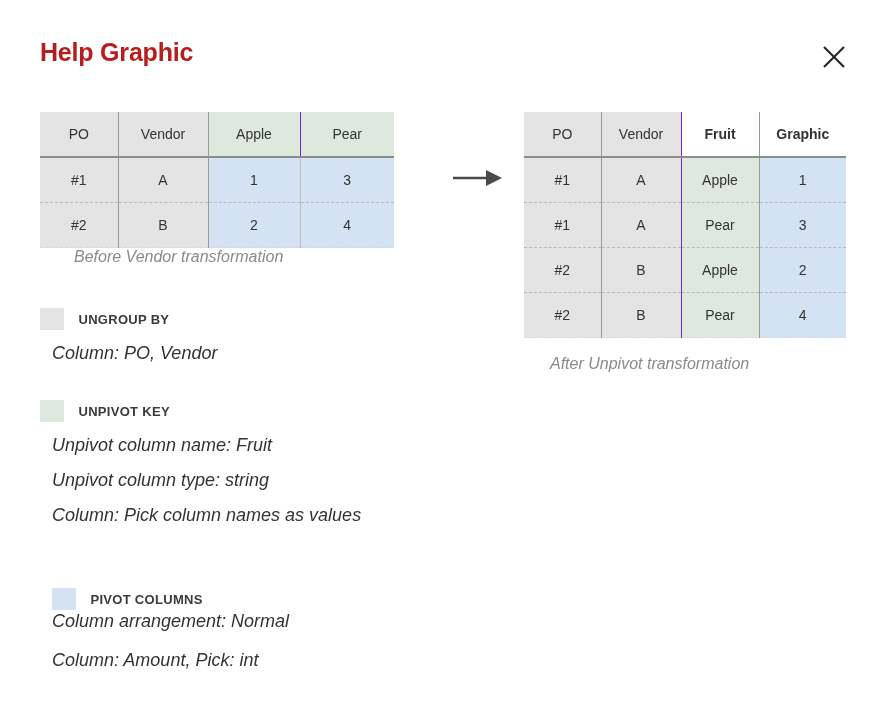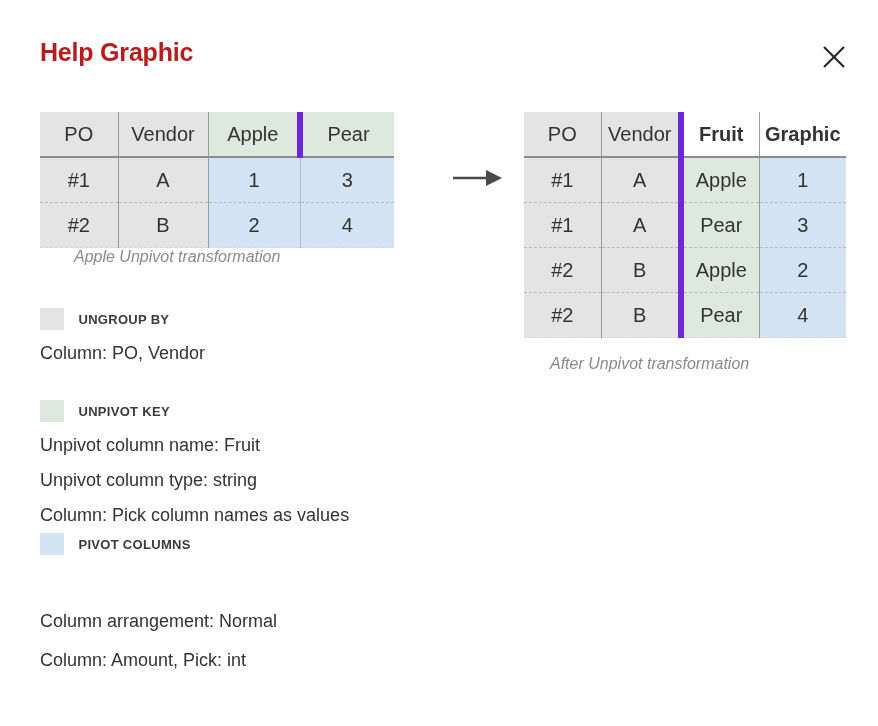--- a/index.html
+++ b/index.html
@@ -36,21 +36,21 @@
     background: none;
     border: none;
     padding: 0;
   }
   #close-button svg { display: block; }
 
   
   .data-table {
     position: absolute;
     border-collapse: collapse;
-    font-size: 20px;
+    font-size: 14px;
     color: #333333;
     table-layout: fixed;
   }
   .data-table td {
     text-align: center;
     vertical-align: middle;
     padding: 0;
     font-weight: normal;
   }
 
@@ -70,21 +70,21 @@
   }
   .data-table tr.body-row.last td {
     border-bottom: 1px dashed #d8d8d8;
   }
   .b-grey  { background: #e4e4e4; }
   .b-green { background: #dde9dd; }
   .b-blue  { background: #d3e3f3; }
 
   
   .sep-solid   { border-left: 1px solid #9a9a9a; }
-  .sep-thin    { border-left: 6px solid #6d28d9; }
+  .sep-thin    { border-left: 1px solid #6d28d9; }
   .sep-white   { border-left: 1px solid #bcbcbc; }
 
   
   .table-caption {
     position: absolute;
     font-family: "Liberation Sans", sans-serif;
     font-style: italic;
     font-size: 16px;
     color: #8a8a8a;
     white-space: nowrap;
@@ -114,24 +114,25 @@
     display: inline-block;
     vertical-align: middle;
     margin-left: 10px;
     font-size: 13px;
     font-weight: bold;
     letter-spacing: 0.3px;
     color: #3a3a3a;
   }
   .detail-line {
     position: absolute;
-    left: 40px;
+    left: 52px;
     font-size: 18px;
     color: #333333;
     white-space: nowrap;
+    font-style: italic;
   }
 </style>
 </head>
 <body>
 
 <div id="page-title">Help Graphic</div>
 
 <button id="close-button" aria-label="Close">
   <span>
     <svg width="36" height="36" viewBox="0 0 36 36">
@@ -163,21 +164,21 @@
     </tr>
     <tr class="body-row last">
       <td class="b-grey">#2</td>
       <td class="b-grey sep-solid">B</td>
       <td class="b-blue sep-solid">2</td>
       <td class="b-blue sep-white">4</td>
     </tr>
   </tbody>
 </table>
 
-<div class="table-caption" style="left:74px; top:248px;">Apple Unpivot transformation</div>
+<div class="table-caption" style="left:74px; top:248px;">Before Vendor transformation</div>
 
 <div id="transform-arrow">
   <svg width="52" height="22" viewBox="0 0 52 22">
     <line x1="1" y1="11" x2="36" y2="11" stroke="#4a4a4a" stroke-width="2.6"></line>
     <polygon points="34,3 50,11 34,19" fill="#4a4a4a"></polygon>
   </svg>
 </div>
 
 <table class="data-table" id="after-table" style="left:524px; top:112px; width:322px;">
   <colgroup>
@@ -229,18 +230,18 @@
 <div class="detail-line" style="top:343px;">Column: PO, Vendor</div>
 
 <div class="legend-block" style="top:400px;">
   <span class="swatch sw-green"></span>
   <span class="legend-title">UNPIVOT KEY</span>
 </div>
 <div class="detail-line" style="top:435px;">Unpivot column name: Fruit</div>
 <div class="detail-line" style="top:470px;">Unpivot column type: string</div>
 <div class="detail-line" style="top:505px;">Column: Pick column names as values</div>
 
-<div class="legend-block" style="top:533px;">
+<div class="legend-block" style="top:588px;margin-left:12px;">
   <span class="swatch sw-blue"></span>
   <span class="legend-title">PIVOT COLUMNS</span>
 </div>
 <div class="detail-line" style="top:611px;text-align:right;">Column arrangement: Normal</div>
 <div class="detail-line" style="top:650px;">Column: Amount, Pick: int</div>
 
 </body></html>

